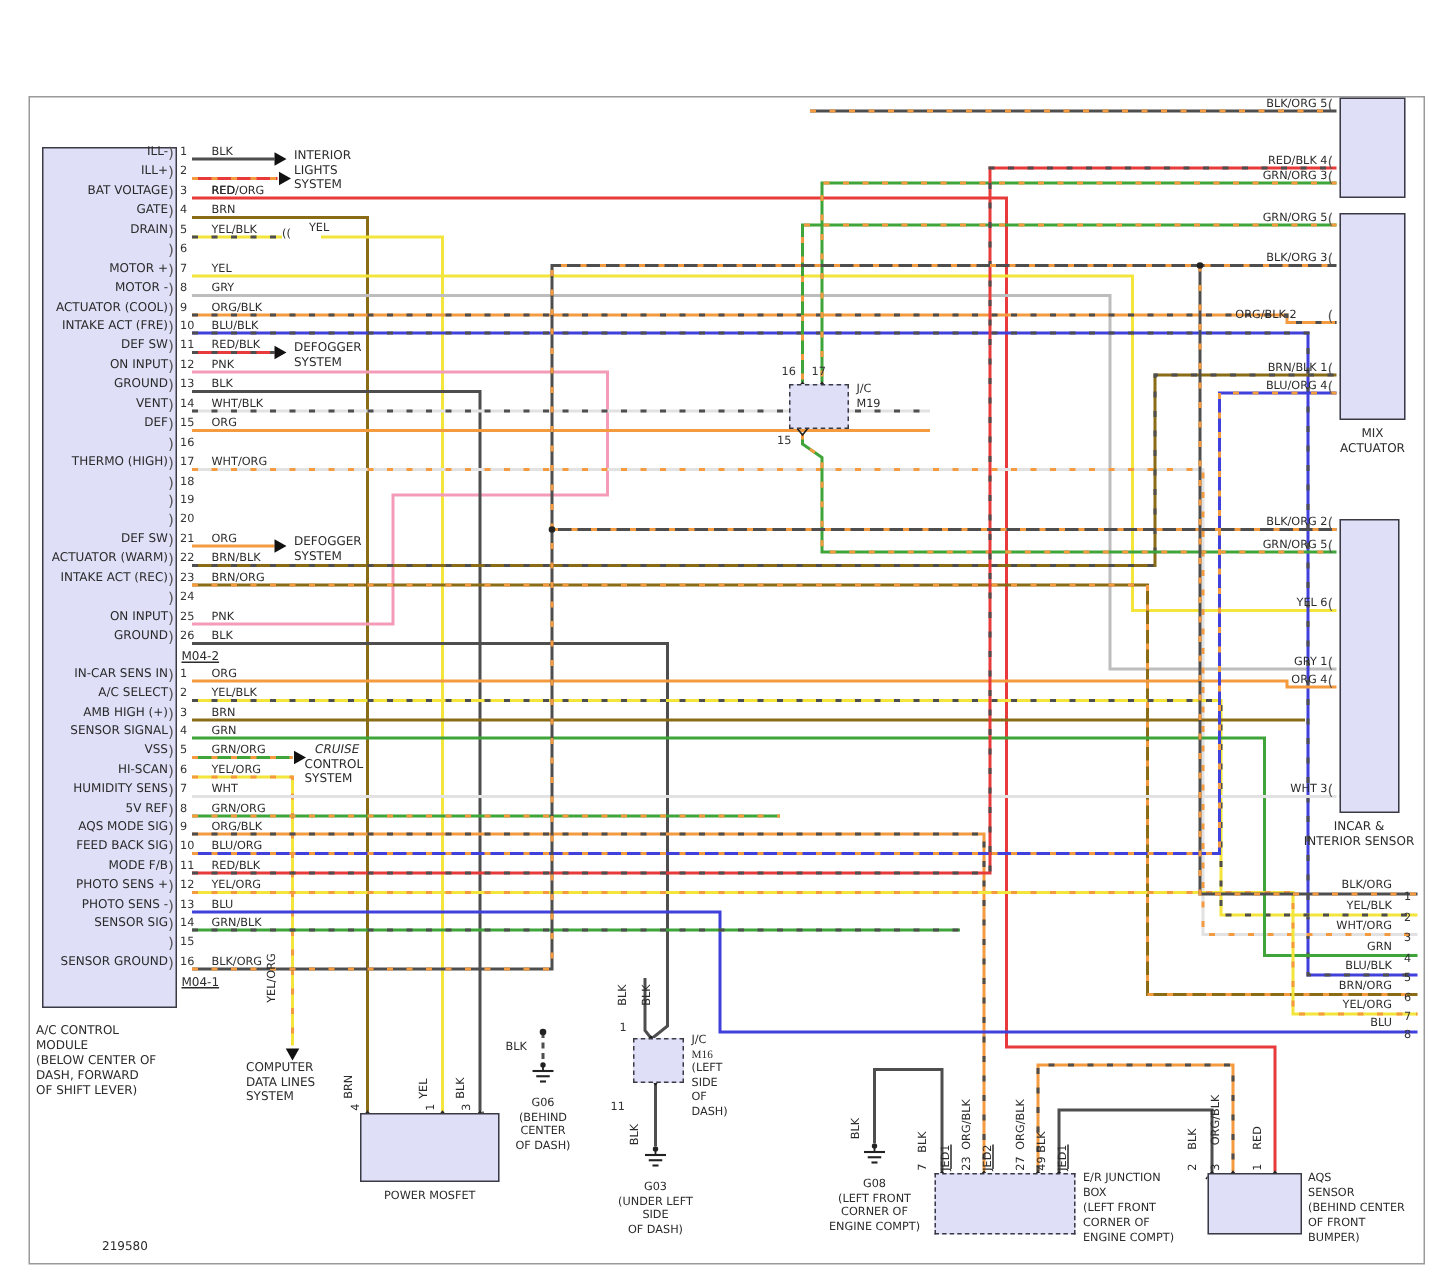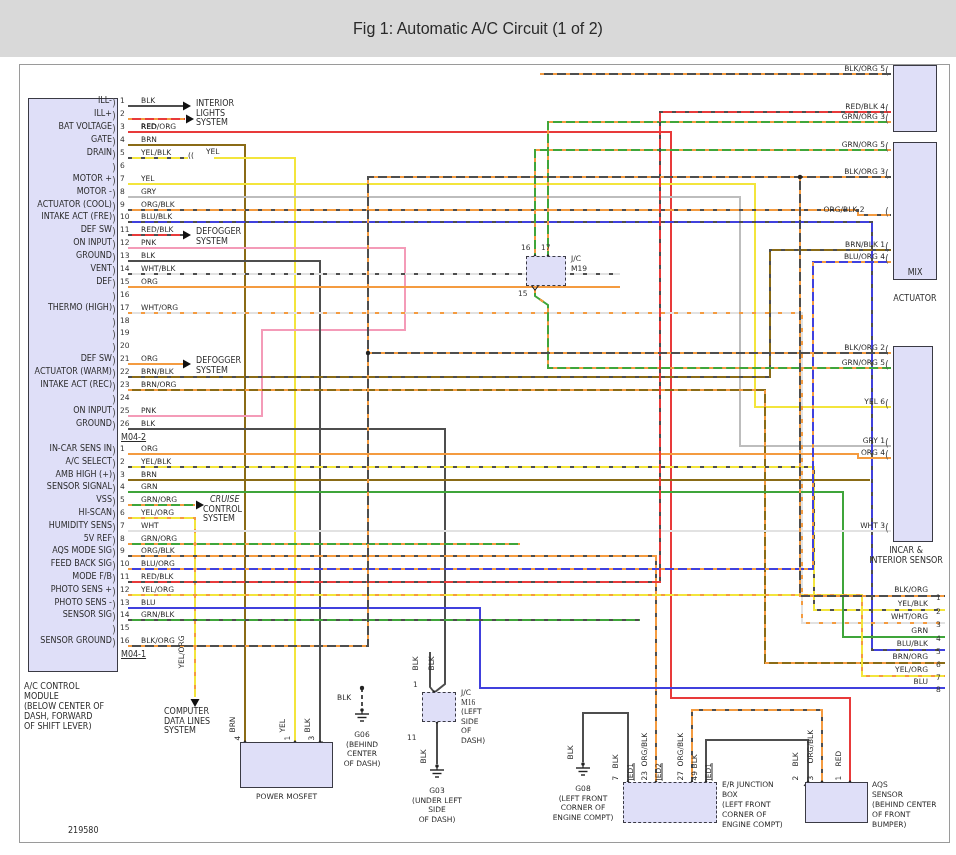--- a/index.html
+++ b/index.html
@@ -17,23 +17,20 @@
   .u{text-decoration:underline;}
   .rot{transform:rotate(-90deg);transform-origin:0 100%;}
   .bracket{font-size:10px;color:#555;}
   svg{position:absolute;left:0;top:0;}
   .num{color:#333;}
 </style>
 </head>
 <body>
 
 <div id="stage">
-  <div id="titlebar">
-    <span class="t">Fig 1: Automatic A/C Circuit (1 of 2)</span>
-  </div>
   <div id="frame"></div>
 
   <svg id="wire-layer" width="956" height="855">
     <g id="gen">
         <polyline points="128,106 183,106" fill="none" stroke="#4e4e4e" stroke-width="2"></polyline>
         <polyline points="128,119 185,119" fill="none" stroke="#e83a3a" stroke-width="2"></polyline>
         <polyline points="128,119 185,119" fill="none" stroke="#f49b40" stroke-width="2" stroke-dasharray="4 9"></polyline>
         <polyline points="128,132 671,132 671,698 850,698 850,781" fill="none" stroke="#e83a3a" stroke-width="2"></polyline>
         <polyline points="128,145 245,145 245,741" fill="none" stroke="#8a6b16" stroke-width="2"></polyline>
         <polyline points="128,158 188,158" fill="none" stroke="#f3e53c" stroke-width="2"></polyline>
@@ -403,21 +400,21 @@
       <div class="lbl r" style="left:803px;top:140px;width:82px;">GRN/ORG 5</div>
       <div class="lbl bracket" style="left:885px;top:142px;">(</div>
       <div class="lbl r" style="left:803px;top:167px;width:82px;">BLK/ORG 3</div>
       <div class="lbl bracket" style="left:885px;top:169px;">(</div>
       <div class="lbl r" style="left:803px;top:205px;width:82px;text-align:center;">ORG/BLK 2</div>
       <div class="lbl bracket" style="left:885px;top:207px;">(</div>
       <div class="lbl r" style="left:803px;top:240px;width:82px;">BRN/BLK 1</div>
       <div class="lbl bracket" style="left:885px;top:242px;">(</div>
       <div class="lbl r" style="left:803px;top:252px;width:82px;">BLU/ORG 4</div>
       <div class="lbl bracket" style="left:885px;top:254px;">(</div>
-      <div class="lbl f8 c" style="left:873px;top:268px;width:84px;">MIX</div>
+      <div class="lbl f8 c" style="left:873px;top:284px;width:84px;">MIX</div>
       <div class="lbl f8 c" style="left:873px;top:294px;width:84px;">ACTUATOR</div>
       <div class="box" style="left:893px;top:346px;width:40px;height:196px;"></div>
       <div class="lbl r" style="left:803px;top:343px;width:82px;">BLK/ORG 2</div>
       <div class="lbl bracket" style="left:885px;top:345px;">(</div>
       <div class="lbl r" style="left:803px;top:358px;width:82px;">GRN/ORG 5</div>
       <div class="lbl bracket" style="left:885px;top:360px;">(</div>
       <div class="lbl r" style="left:803px;top:397px;width:82px;">YEL 6</div>
       <div class="lbl bracket" style="left:885px;top:399px;">(</div>
       <div class="lbl r" style="left:803px;top:436px;width:82px;">GRY 1</div>
       <div class="lbl bracket" style="left:885px;top:438px;">(</div>

